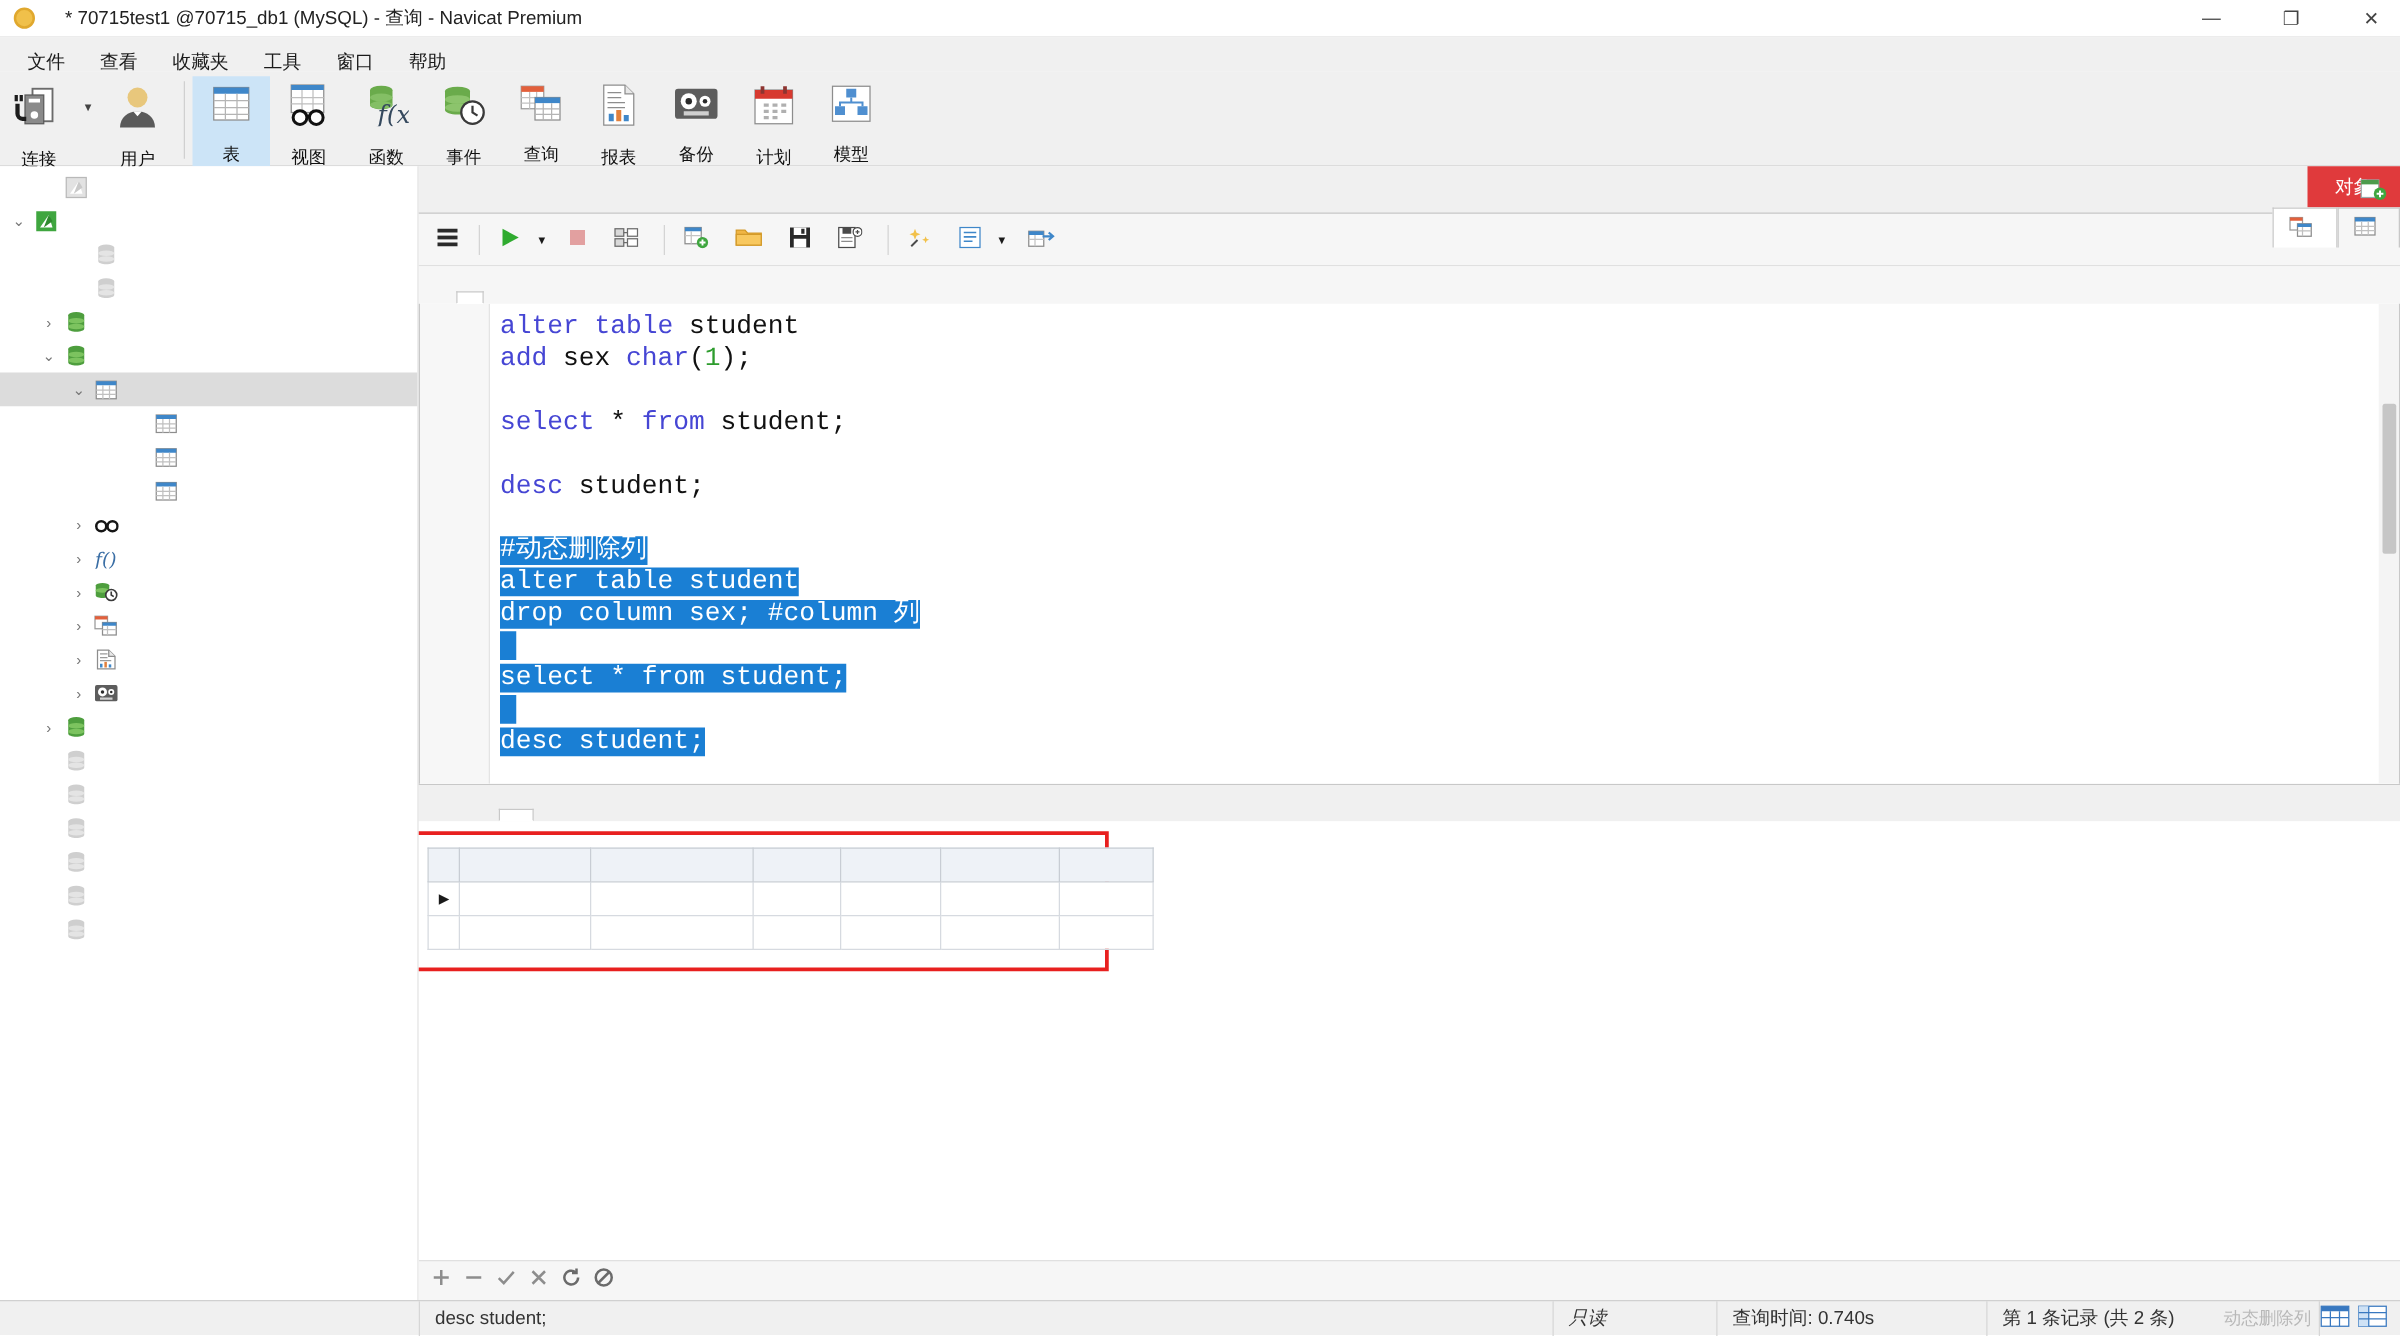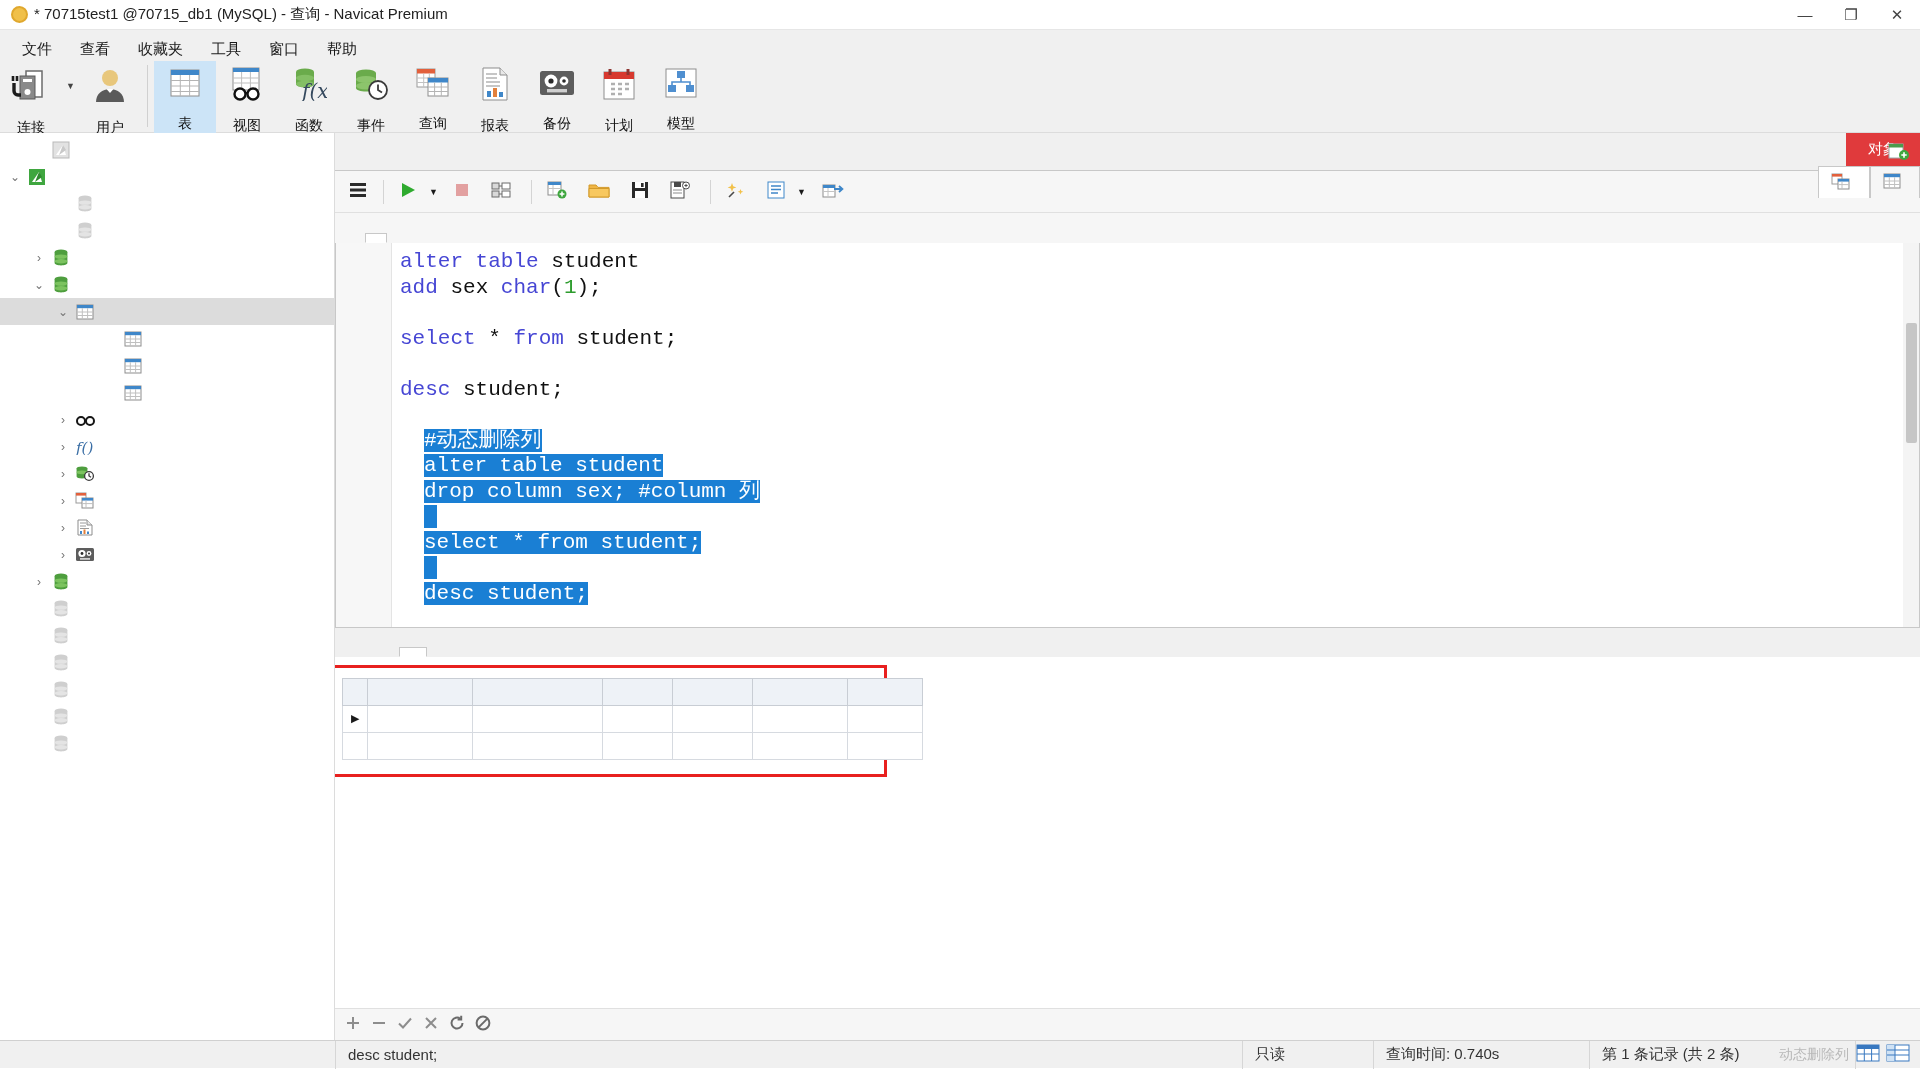--- a/index.html
+++ b/index.html
@@ -6,21 +6,21 @@
   html, body { margin:0; padding:0; }
   body {
     width:1920px; height:1069px;
     font-family:"Liberation Sans","DejaVu Sans",sans-serif;
     font-size:15px; color:#1a1a1a;
     background:#ffffff; overflow:hidden;
     -webkit-font-smoothing:antialiased;
   }
   
   .titlebar{height:30px;background:#ffffff;display:flex;align-items:center;
-            border-bottom:1px solid #e6e6e6;}
+            border-bottom:1px solid #e6e6e6;gap:18px;}
   .tb-logo{width:26px;height:26px;margin-left:6px;display:flex;align-items:center;justify-content:center;}
   .tb-logo .circ{width:17px;height:17px;border-radius:50%;background:#f0c04a;border:2px solid #e0a82e;}
   .tb-title{font-size:15px;color:#222;margin-left:2px;white-space:nowrap;}
   .tb-spacer{flex:1;}
   .tb-btn{width:46px;height:30px;display:flex;align-items:center;justify-content:center;
           color:#444;font-size:15px;}
   
   .menubar{height:27px;background:#f0f0f0;display:flex;align-items:center;padding-left:8px;}
   .menu-item{padding:3px 14px;font-size:15px;color:#1a1a1a;cursor:default;margin-top:12px;}
   
@@ -71,21 +71,21 @@
           color:#9a9a9a;text-align:right;padding-top:6px;}
   .gutter div{height:25.5px;line-height:25.5px;padding-right:10px;}
   .code{flex:1;font-family:"Liberation Mono","DejaVu Sans Mono",monospace;font-size:21px;
         padding-top:6px;padding-left:8px;white-space:pre;overflow:hidden;}
   .code .ln{height:25.5px;line-height:25.5px;}
   .kw{color:#4646d4;}
   .id{color:#111111;}
   .num{color:#2d9c2d;}
   .pun{color:#111111;}
   .cmt{color:#808080;}
-  .sel{background:#1a7fd4;color:#ffffff;margin-left:24px;}
+  .sel{background:#1a7fd4;color:#ffffff;}
   .sel .kw,.sel .id,.sel .num,.sel .pun,.sel .cmt{color:#ffffff;}
   .vscroll{position:absolute;right:0;top:0;width:16px;height:100%;background:#f4f4f4;}
   .vthumb{position:absolute;right:2px;top:80px;width:11px;height:120px;background:#c6c6c6;border-radius:2px;}
   
   .restabs{height:30px;background:#f0f0f0;display:flex;align-items:flex-end;
            padding-left:8px;border-top:1px solid #c8c8c8;}
   .rtab{font-size:15px;padding:4px 13px;border:1px solid transparent;cursor:default;color:#1a1a1a;}
   .rtab.active{background:#ffffff;border-color:#c8c8c8;border-bottom-color:#ffffff;}
   .resultarea{flex:1;background:#ffffff;position:relative;min-height:0;overflow:hidden;}
   .redbox{position:absolute;left:-14px;top:8px;width:566px;height:112px;
@@ -781,21 +781,21 @@
     </div>
 
   </div>
 </div>
 
 <div class="statusbar">
   <div style="width:335px;" class="sb-cell"></div>
   <div class="sb-div"></div>
   <div class="sb-cell" style="flex:1;">desc student;</div>
   <div class="sb-div"></div>
-  <div class="sb-cell" style="width:130px;">只读</div>
+  <div class="sb-cell" style="width:130px;font-style:italic;">只读</div>
   <div class="sb-div"></div>
   <div class="sb-cell" style="width:215px;">查询时间: 0.740s</div>
   <div class="sb-div"></div>
   <div class="sb-cell" style="width:265px;position:relative;">
     <span>第 1 条记录 (共 2 条)</span>
     <span class="wm" style="position:absolute;right:6px;">动态删除列</span>
   </div>
   <div class="sb-div"></div>
   <div class="sb-icons">
     <span>

